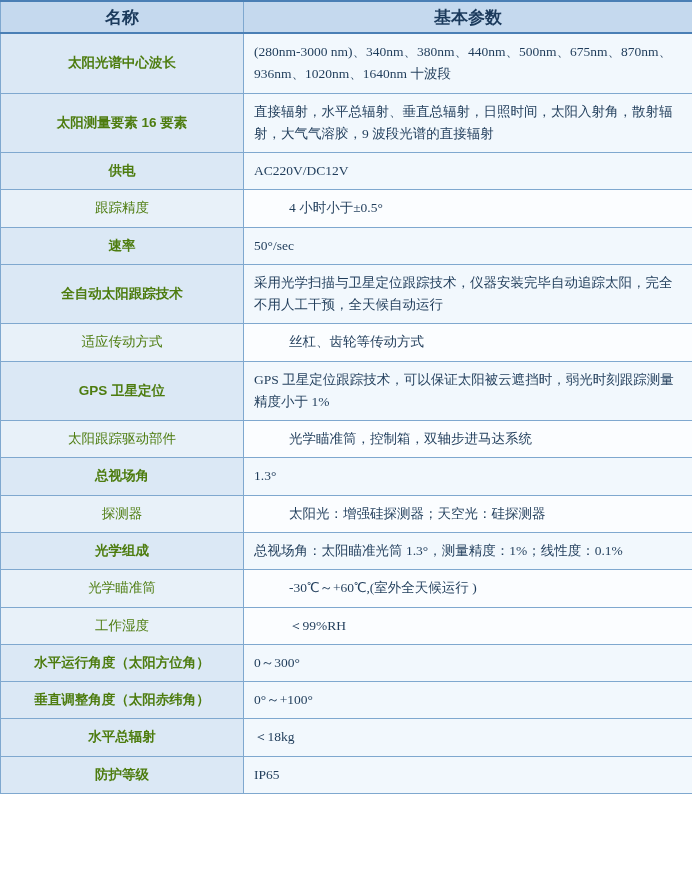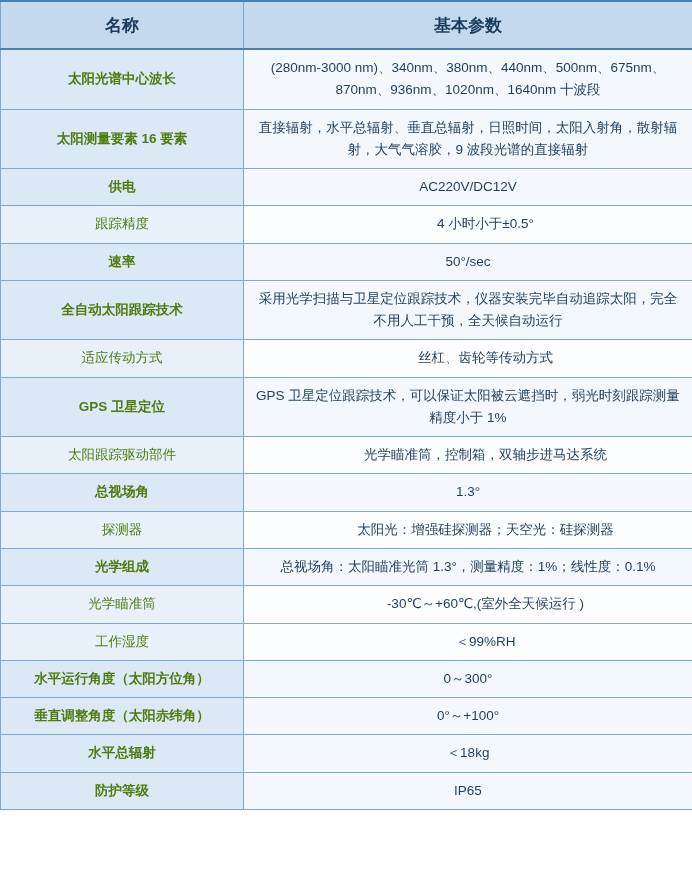--- a/index.html
+++ b/index.html
@@ -24,21 +24,21 @@
   table.spec th, table.spec td {
     border: 1px solid #7fa8cf;
     vertical-align: middle;
     box-sizing: border-box;
   }
   table.spec thead th {
     background: #c5d9ee;
     color: #1b3a5c;
     font-weight: bold;
     font-size: 17px;
-    height: 48px;
+    height: 32px;
     text-align: center;
     border-top: 2px solid #4a7fb5;
     border-bottom: 2px solid #4a7fb5;
   }
   table.spec tbody td {
     font-size: 13.5px;
     color: #1f3c5a;
     padding: 7px 10px;
     line-height: 1.65;
   }
@@ -48,21 +48,22 @@
     font-weight: bold;
     color: #4d7c0f;
   }
   table.spec tbody tr.alt td.name {
     background: #e8f1f9;
     font-weight: normal;
     margin-left: 44px;
   }
   table.spec tbody td.value {
     background: #f2f8fd;
-    text-align: center;
+    text-align: left;
+    font-family: Liberation Serif, serif;
   }
   table.spec tbody tr.alt td.value {
     background: #fbfdff;
     padding-left: 45px;
   }
   td.value.multi {
     text-align: center;
   }
   .row-tall td { height: 52px; }
 </style>

